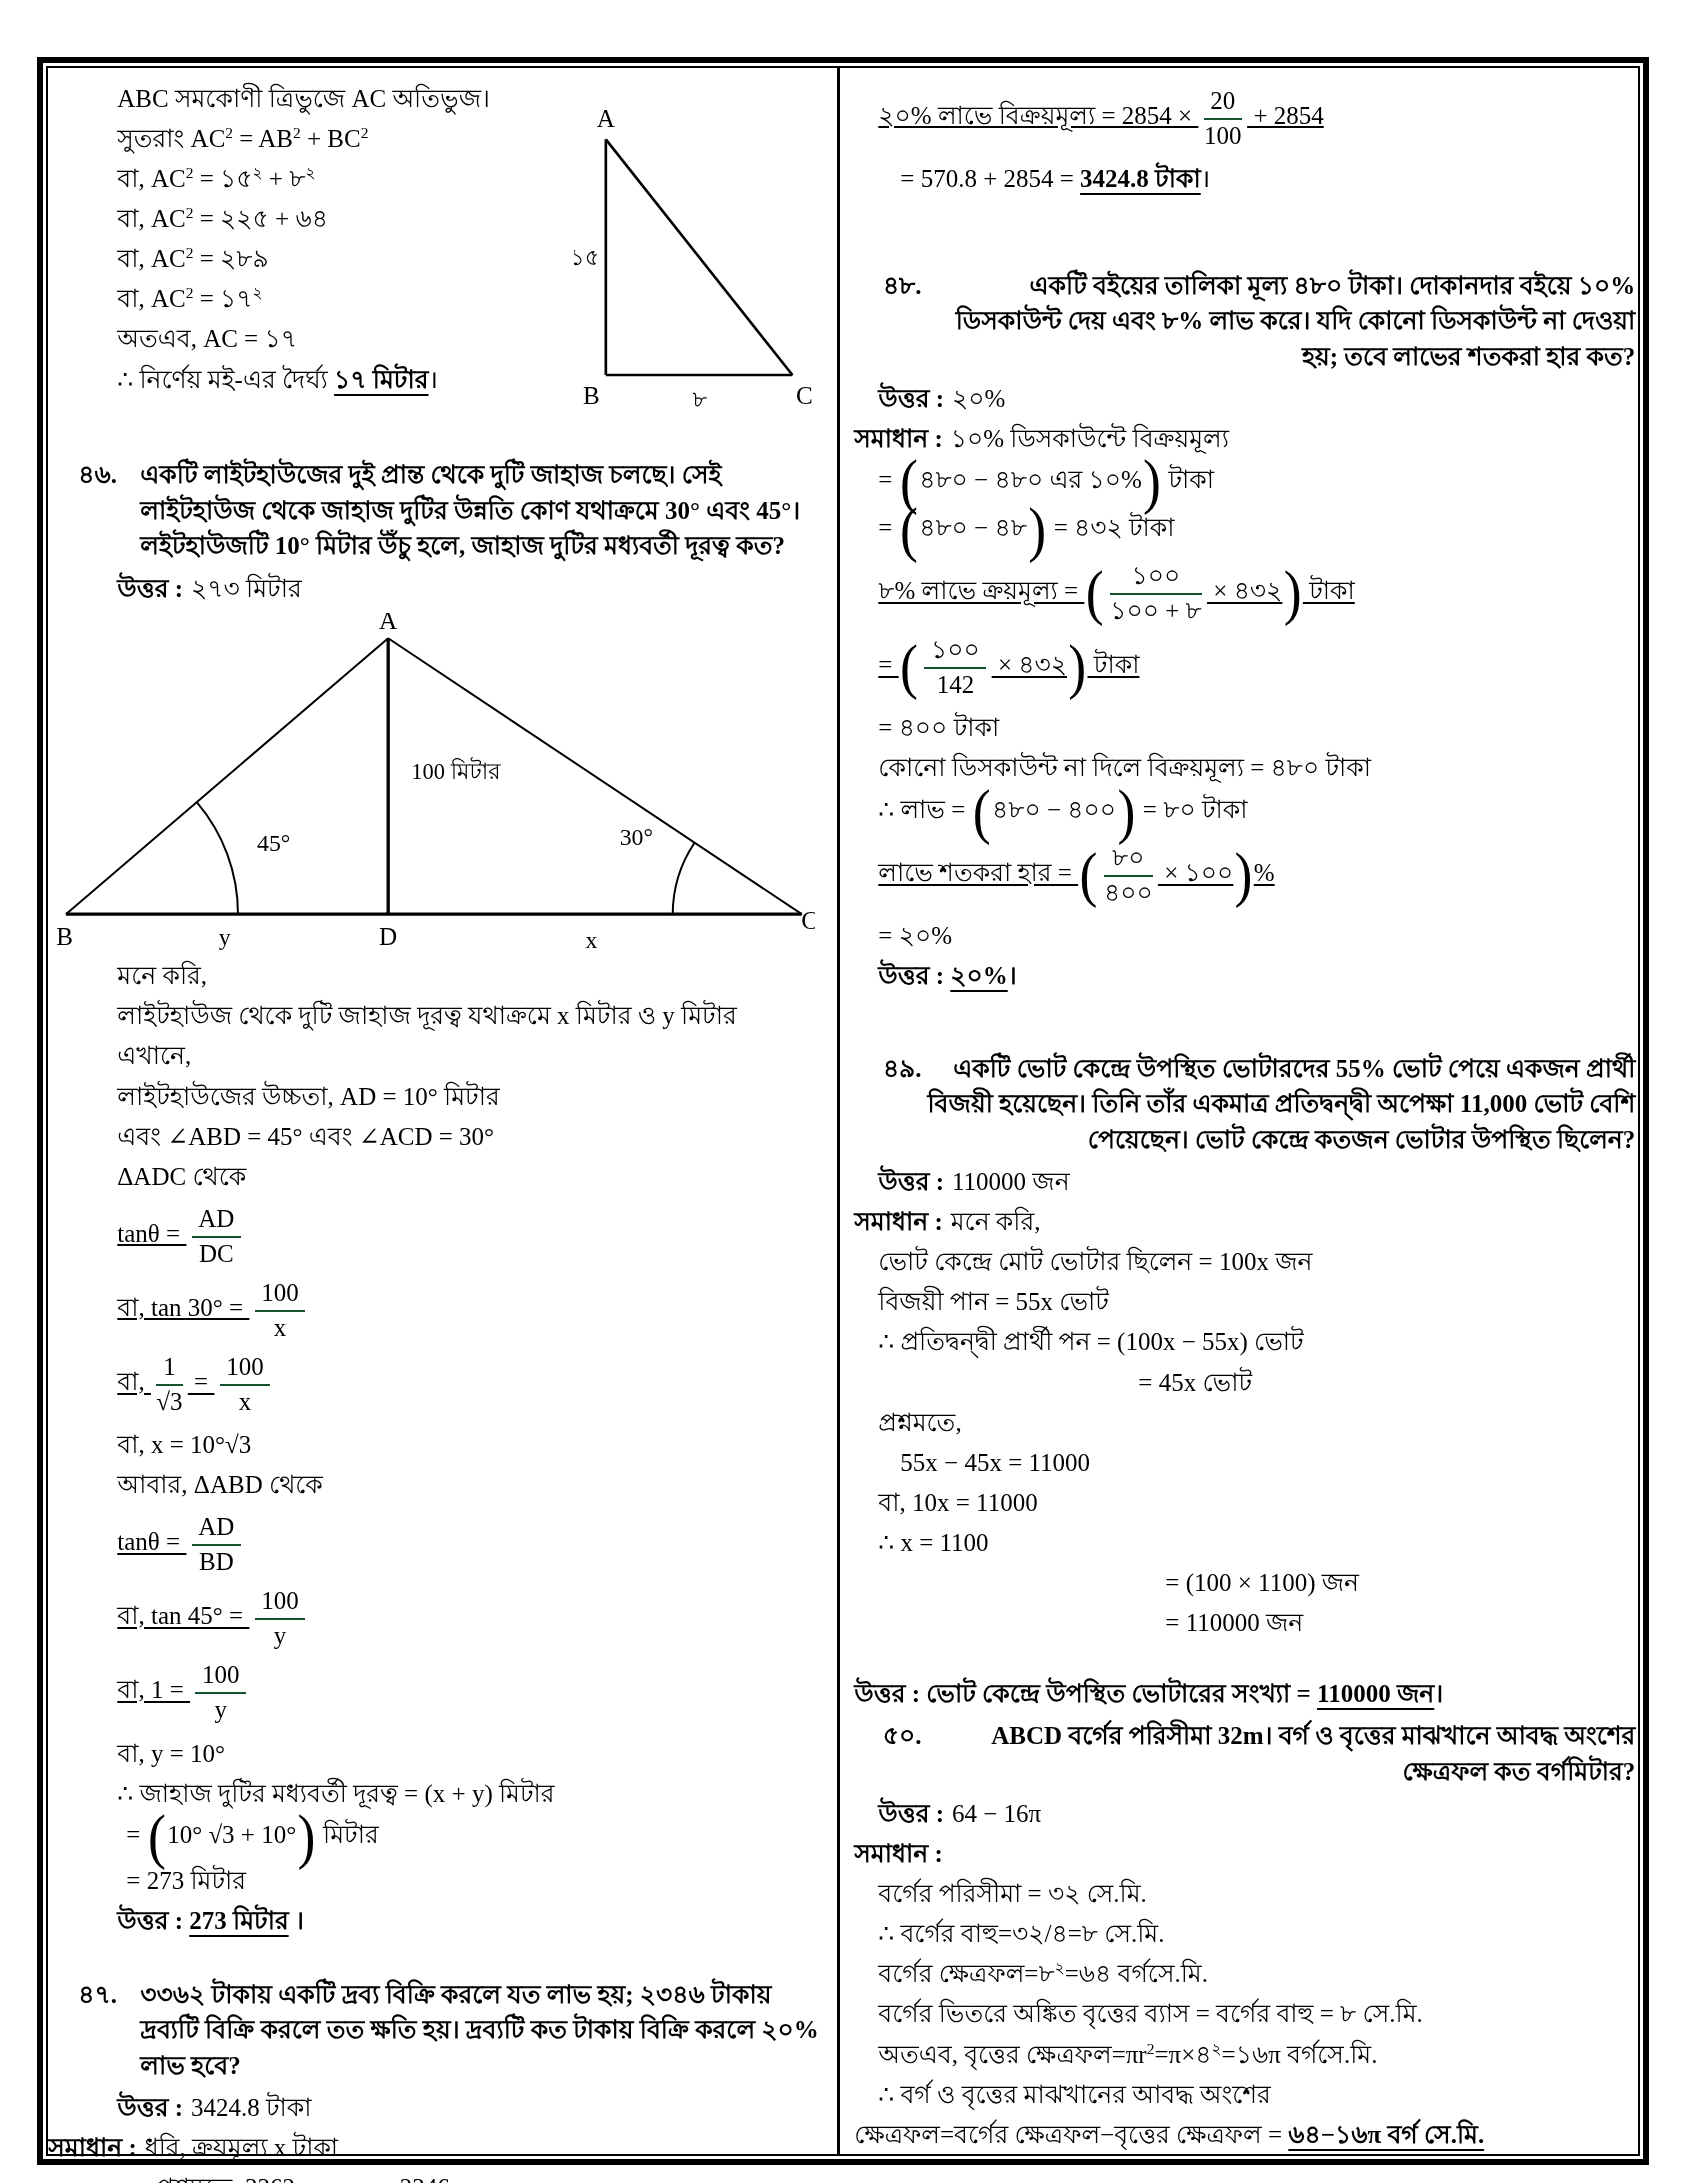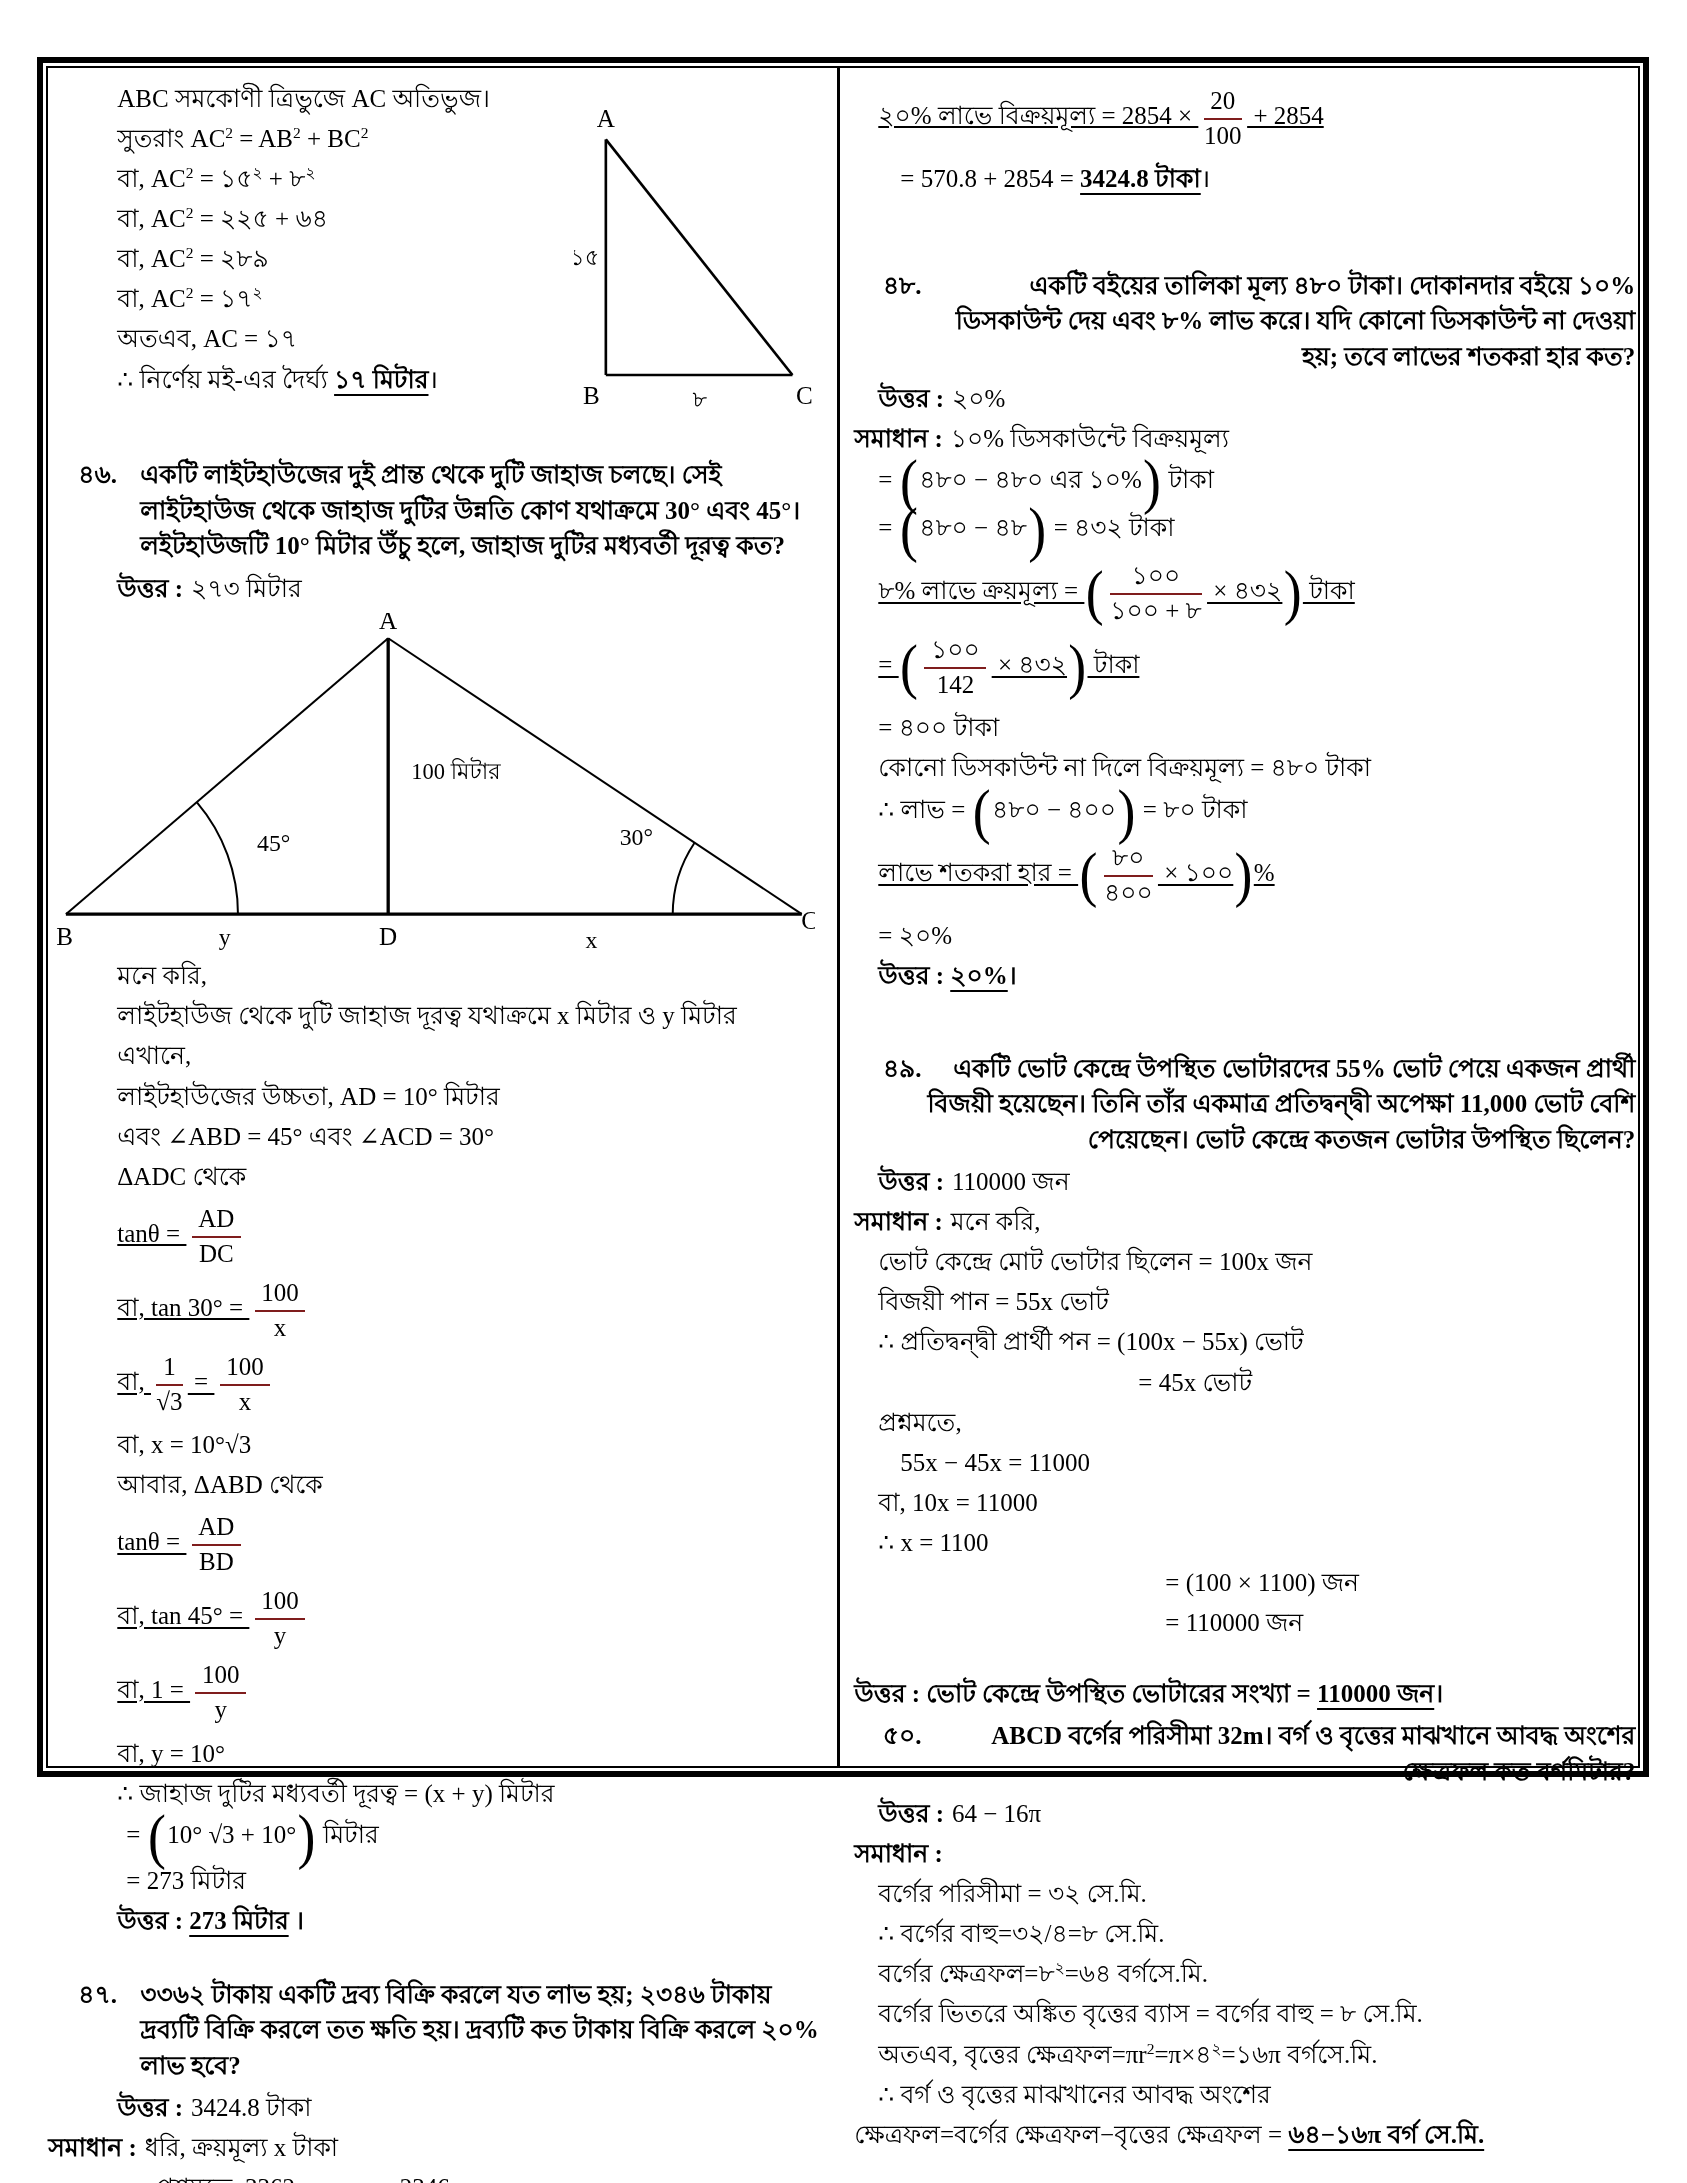--- a/index.html
+++ b/index.html
@@ -3,21 +3,21 @@
 <meta charset="utf-8">
 <style>
   * { box-sizing: border-box; }
   html,body { margin:0; padding:0; }
   body {
     width:1687px; height:2183px; position:relative;
     background:#ffffff; color:#000;
     font-family:"Liberation Serif","DejaVu Serif",serif;
     font-size:25px; line-height:1.42;
   }
-  .frame { position:absolute; left:37px; top:57px; width:1612px; height:1720px; border:6.6px solid #000; }
+  .frame { position:absolute; left:37px; top:57px; width:1612px; height:2108px; border:6.6px solid #000; }
   .inner { position:absolute; left:3.3px; top:3.3px; right:3.3px; bottom:3.3px; border:2.6px solid #000; }
   .divider { position:absolute; left:789px; top:0; bottom:0; width:2.6px; background:#000; }
   .col { position:absolute; top:8px; }
   .col-left  { left:0;     width:781px; }
   .col-right { left:806px; width:781px; }
 
   .line { margin:4.6px 0; }
   .b { font-weight:bold; }
   .sp { margin-left:8px; }
   .ansu { font-weight:bold; text-decoration:underline; text-decoration-thickness:2px; text-underline-offset:6px; }
@@ -29,21 +29,21 @@
   
   .s1 { padding-left:24px; }
   .s2 { padding-left:46px; }
 
   .qrow { display:flex; margin:6.6px 0; padding-left:30px; }
   .qrow.r { padding-left:5.3px;text-align:right; }
   .qno { font-weight:bold; min-width:62px; }
   .qtext { font-weight:bold; flex:1; }
 
   .frac { display:inline-block; vertical-align:middle; text-align:center; margin:0 5.3px; }
-  .frac .num { display:block; border-bottom:2px solid #7f1d1d; padding:0 6.6px 2px; line-height:1.15; }
+  .frac .num { display:block; border-bottom:2px solid #14532d; padding:0 6.6px 2px; line-height:1.15; }
   .frac .den { display:block; padding-top:2px; line-height:1.15; }
   .bp { display:inline-block; vertical-align:middle; font-size:215%; line-height:.8; transform:scaleY(1.12); font-weight:normal; padding:0 1.3px; }
   .mathline { margin:10.6px 0;text-decoration:underline; }
   sup { font-size:62%; }
 
   .sec45 { position:relative; min-height:370px; }
   .sec45-text { width:543px; }
   .tri1 { position:absolute; top:24px; right:10.6px; }
   .lh-svg { display:block; margin:6.6px 0 2.6px 5.3px; }
   svg text { font-family:"Liberation Serif","DejaVu Serif",serif; } .gap40{height:26.5px;} .gap70{height:46px;} .gap90{height:60px;}

